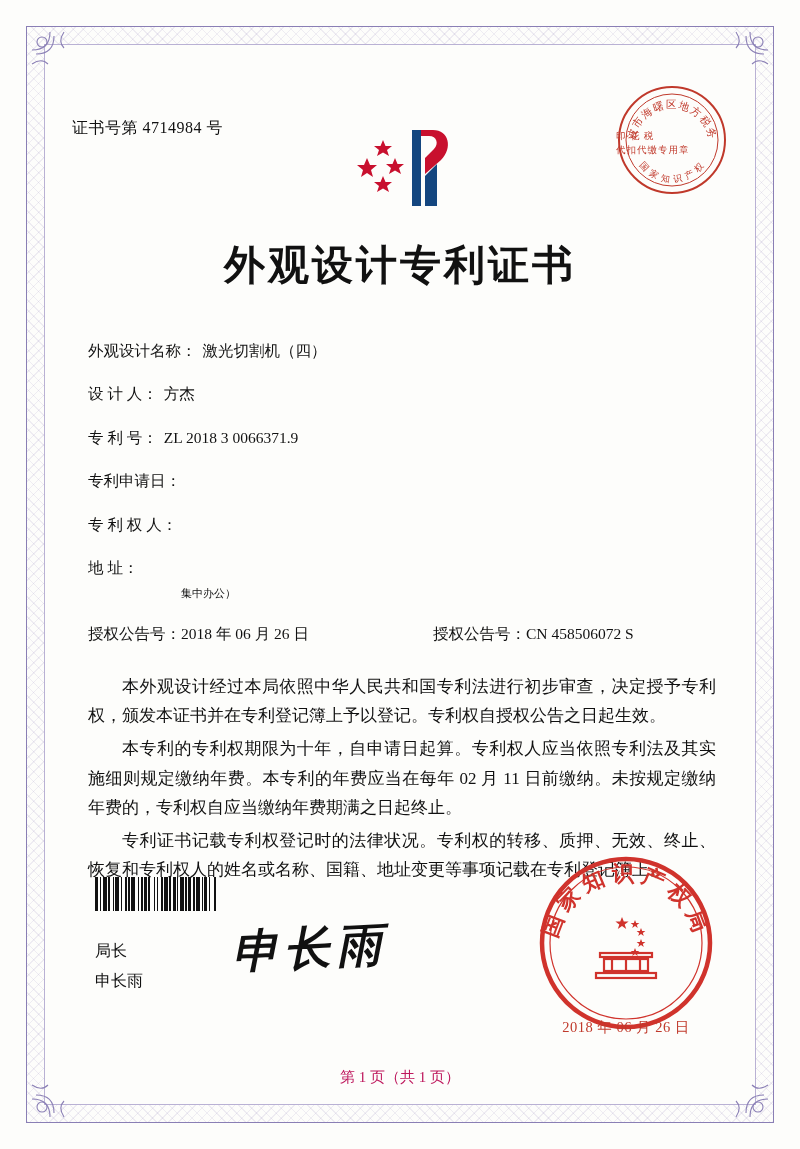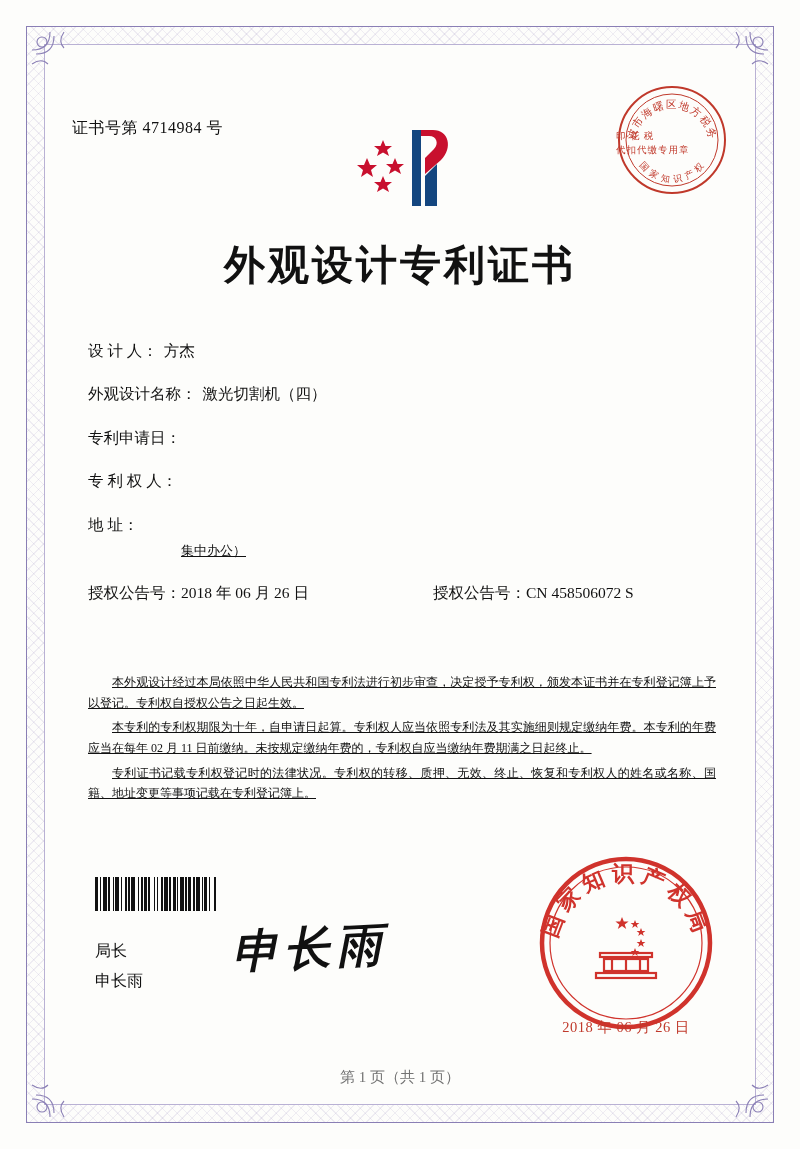--- a/index.html
+++ b/index.html
@@ -132,34 +132,32 @@
   .row-inline {
     display: flex;
     align-items: baseline;
     margin-bottom: 12px;
   }
   .row-inline .left { flex: 0 0 345px; }
   .row-inline .right { flex: 1 1 auto; }
   .addr-wrap { display: flex; align-items: flex-start; margin-bottom: 6px; }
   .addr-cont {
     margin: 0 0 21px 93px;
-    font-size: 13px;
-    text-decoration: underline;
+    font-size: 11px;
   }
 
   
   .paras {
     position: absolute;
     left: 88px; top: 672px;
     width: 628px;
-    font-size: 12px;
+    font-size: 17px;
     line-height: 1.72;
     color: #111;
     text-align: justify;
-    text-decoration: underline;
   }
   .paras p {
     margin: 0 0 4px 0;
     text-indent: 2em;
   }
 
   
   .barcode {
     position: absolute;
     left: 95px; top: 877px;
@@ -204,21 +202,21 @@
     font-size: 14.5px;
     letter-spacing: 0.5px;
   }
 
   .footer {
     position: absolute;
     left: 0; right: 0;
     bottom: 62px;
     text-align: center;
     font-size: 15px;
-    color: #737373;
+    color: #be185d;
   }
 </style>
 </head>
 <body>
 
 <div class="page">
 
   <div class="guilloche"></div>
   <div class="guilloche-mask"></div>
   <div class="border-outer"></div>
@@ -302,29 +300,33 @@
     </svg>
     <div class="txt t1">印 花 税</div>
     <div class="txt t2">代扣代缴专用章</div>
   </div>
 
   <div class="doc-title">外观设计专利证书</div>
 
   <div class="fields">
 
     <div class="row">
+      <span class="label">外观设计名称：</span>
+      <span class="value">激光切割机（四）</span>
+    </div>
+
+    <div class="row">
       <span class="label">设  计  人：</span>
       <span class="value">方杰</span>
     </div>
 
     <div class="row">
-      <span class="label">外观设计名称：</span>
-      <span class="value">激光切割机（四）</span>
-    </div>
-
+      <span class="label">专  利  号：</span>
+      <span class="value">ZL 2018 3 0066371.9</span>
+    </div>
 
     <div class="row">
       <span class="label">专利申请日：</span>
     </div>
 
     <div class="row">
       <span class="label">专 利 权 人：</span>
     </div>
 
     <div class="addr-wrap">

